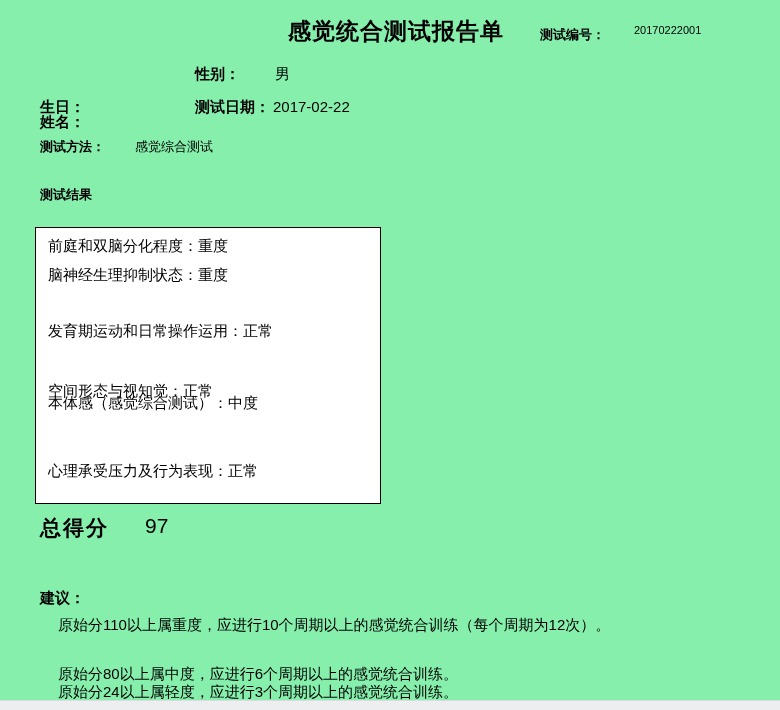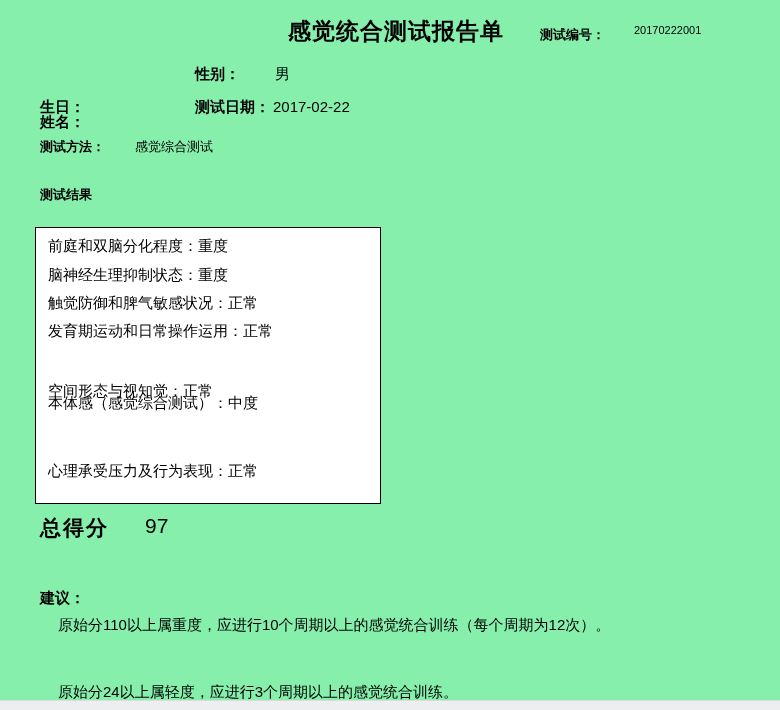--- a/index.html
+++ b/index.html
@@ -95,30 +95,30 @@
   <div class="abs val date-value">2017-02-22</div>
 
   <div class="abs method-label">测试方法：</div>
   <div class="abs method-value">感觉综合测试</div>
 
   <div class="abs section-title">测试结果</div>
 
   <div class="results-box">
     <div class="rline r1"><span>前庭和双脑分化程度：</span><span>重度</span></div>
     <div class="rline r2"><span>脑神经生理抑制状态：</span><span>重度</span></div>
-    <div class="rline r3"><span>触觉防御和脾气敏感状况：</span><span>正常</span></div>
     <div class="rline r4"><span>发育期运动和日常操作运用：</span><span>正常</span></div>
     <div class="rline r5"><span>空间形态与视知觉：</span><span>正常</span></div>
     <div class="rline r6"><span>本体感（感觉综合测试）：</span><span>中度</span></div>
     <div class="rline r8"><span>心理承受压力及行为表现：</span><span>正常</span></div>
   </div>
 
   <div class="abs total-label">总得分</div>
   <div class="abs total-value">97</div>
 
   <div class="abs advice-label">建议：</div>
 
   <div class="abs advice-line a1">原始分110以上属重度，应进行10个周期以上的感觉统合训练（每个周期为12次）。</div>
+  <div class="abs advice-line a2">原始分80以上属中度，应进行6个周期以上的感觉统合训练。</div>
   <div class="abs advice-line a3">原始分24以上属轻度，应进行3个周期以上的感觉统合训练。</div>
 
   <div class="bottom-band"></div>
 
 </div>
 
 </body></html>

